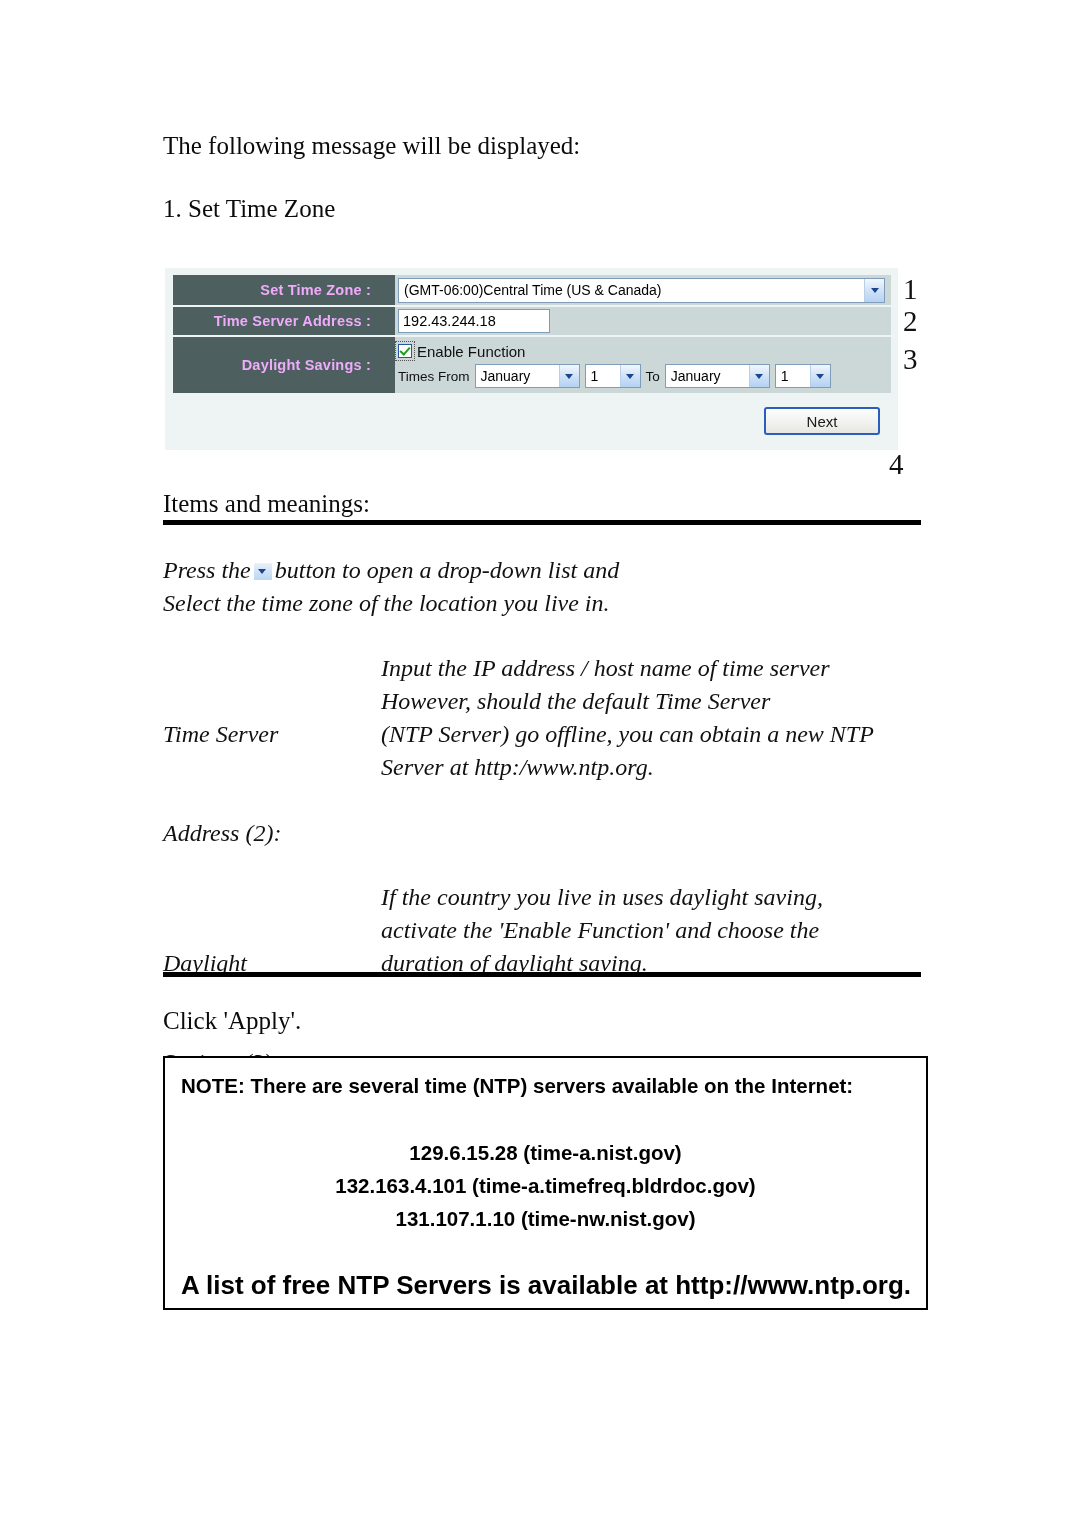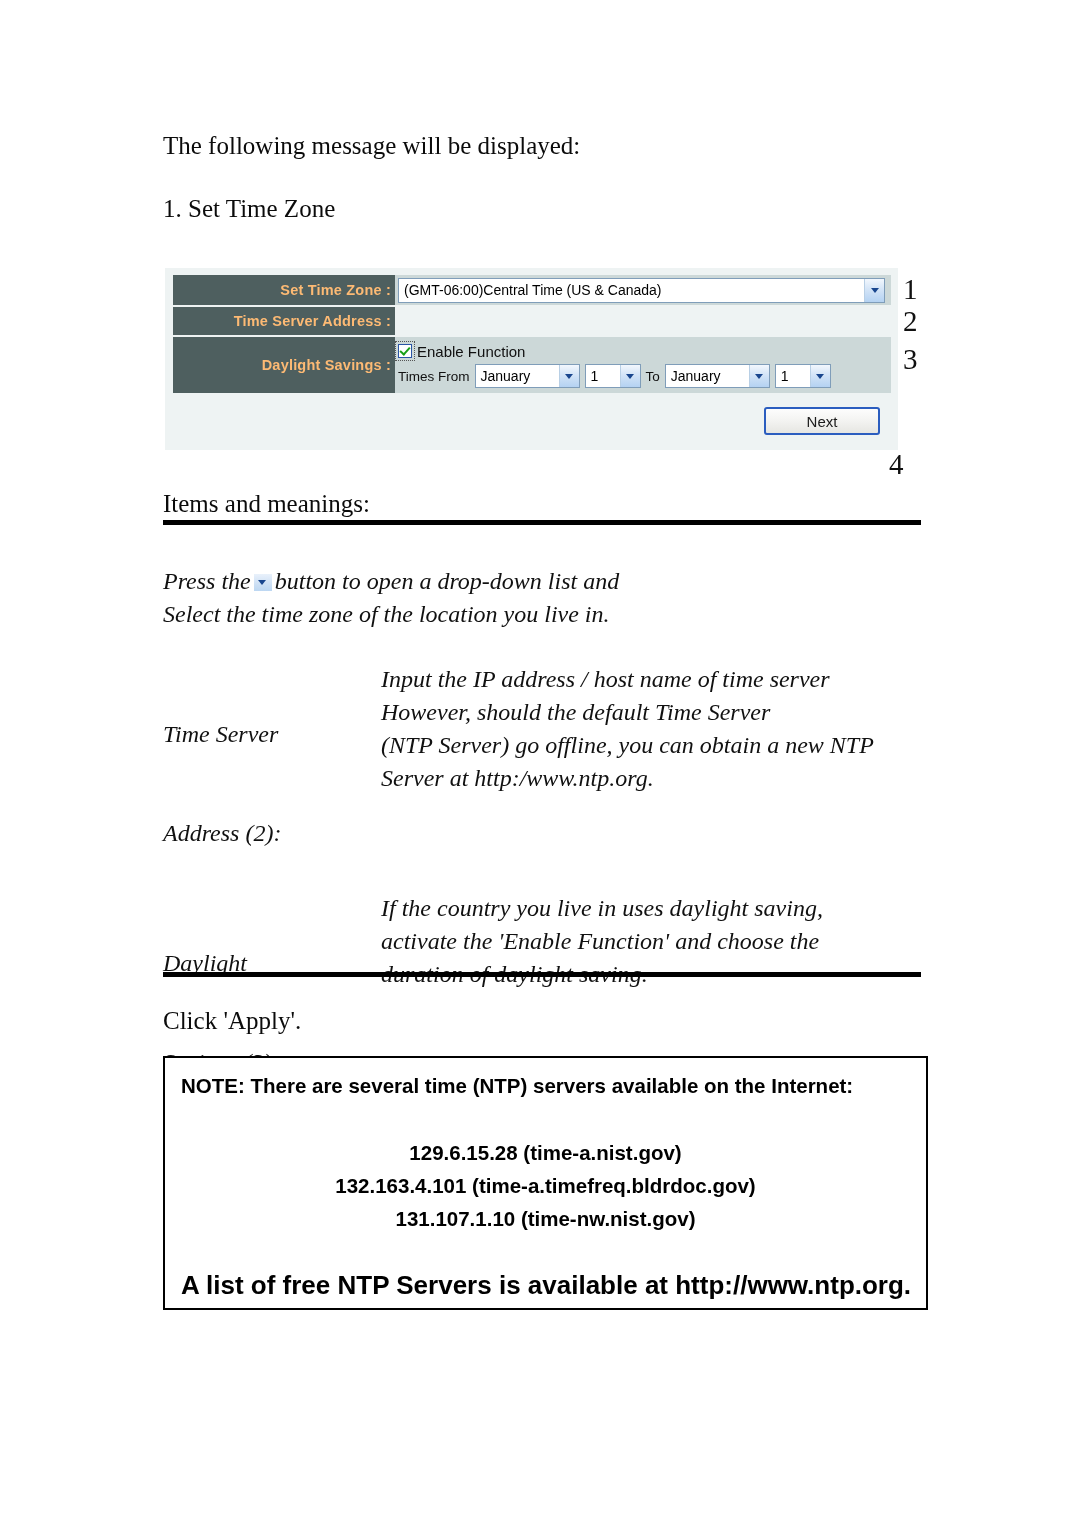--- a/index.html
+++ b/index.html
@@ -64,27 +64,27 @@
   }
   .row {
     display: flex;
     align-items: stretch;
     margin-bottom: 2px;
   }
   .lbl {
     width: 222px;
     min-width: 222px;
     background: #4e5f5f;
-    color: #fdba74;
+    color: #f0abfc;
     font-family: "Liberation Sans", "DejaVu Sans", sans-serif;
     font-weight: bold;
     font-size: 14.5px;
     letter-spacing: 0.2px;
     text-align: right;
-    padding: 6px 4px 6px 0;
+    padding: 6px 24px 6px 0;
     box-sizing: border-box;
     display: flex;
     align-items: center;
     justify-content: flex-end;
   }
   .val {
     flex: 1;
     background: #ccd8d8;
     padding: 3px 0 3px 3px;
     box-sizing: border-box;
@@ -264,21 +264,20 @@
     line-height: 33px;
     color: #111;
     white-space: pre;
   }
   .defbody {
     flex: 1;
     font-style: italic;
     font-size: 24px;
     line-height: 33px;
     color: #111;
-    margin-top: 11px;
   }
   .defbody div { white-space: pre; }
 
   .def1 { top: 554px; }
   .def2 { top: 652px; }
   .def3 { top: 881px; }
 
   .inline-chev {
     display: inline-block;
     width: 18px;
@@ -368,20 +367,23 @@
             <div class="sel-txt">(GMT-06:00)Central Time (US &amp; Canada)</div>
             <div class="sel-btn">
                 <i class="chev"></i>
               </div>
           </div>
         </div>
       </div>
 
       <div class="row row-r2">
         <div class="lbl">Time Server Address :</div>
+        <div class="val">
+          <div class="txtin">192.43.244.18</div>
+        </div>
       </div>
 
       <div class="row row-r3">
         <div class="lbl">Daylight Savings :</div>
         <div class="val">
 
           <div class="ckline">
             <span class="ckbox"></span>
             <span class="ck-lbl">Enable Function</span>
           </div>

